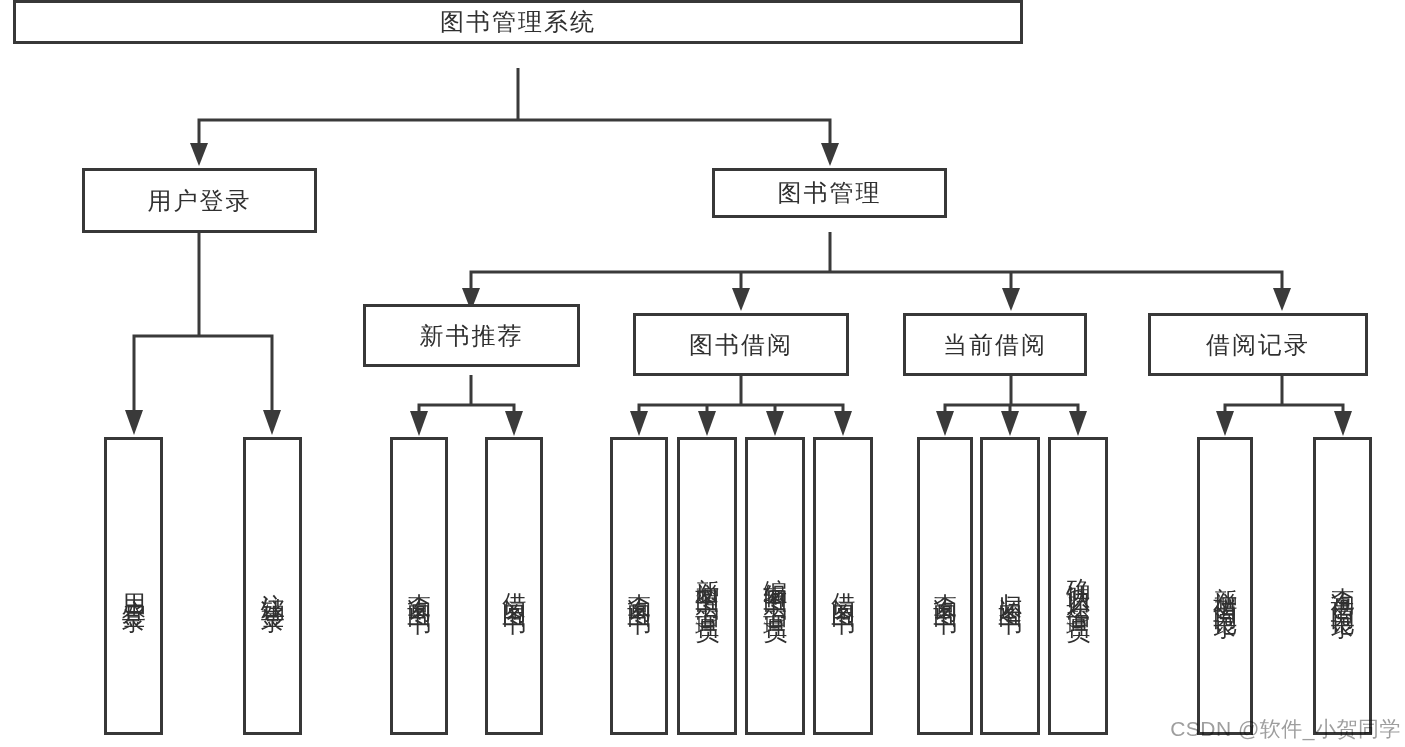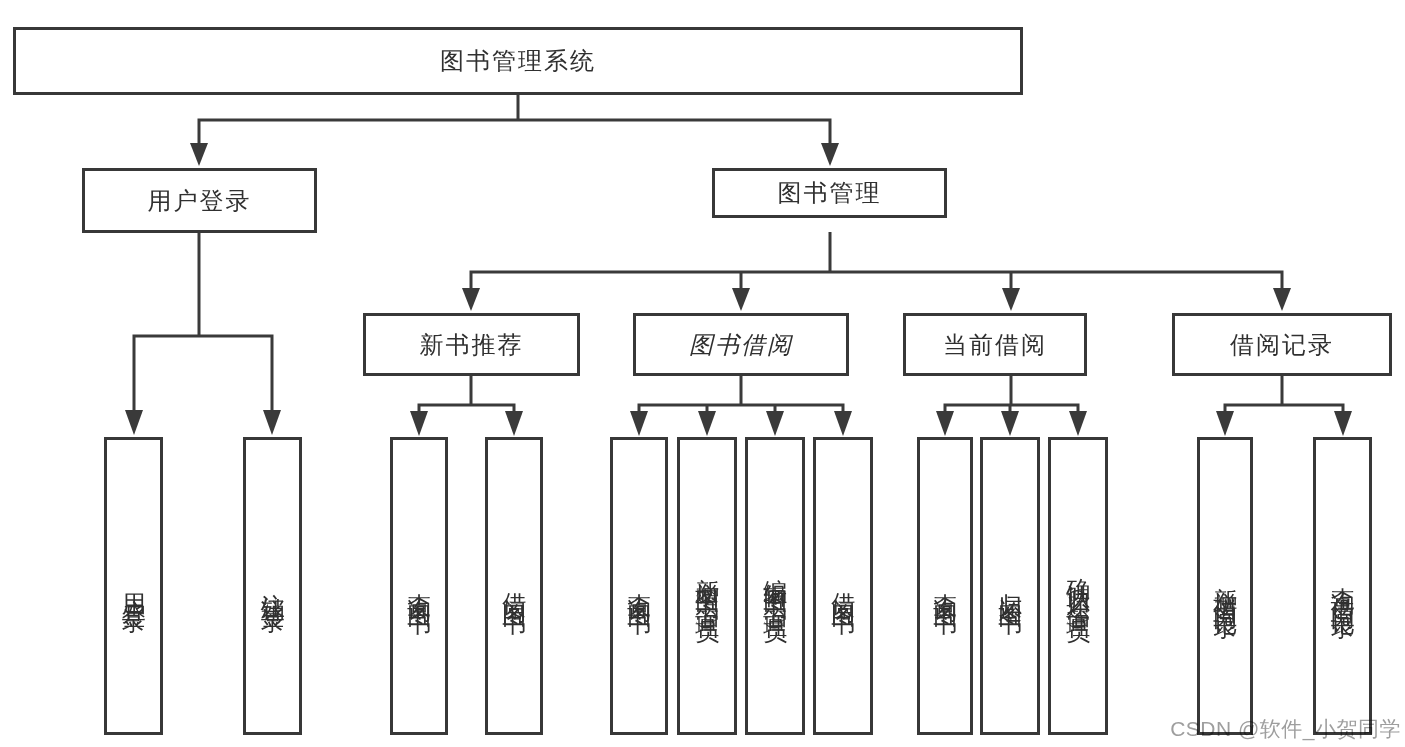--- a/index.html
+++ b/index.html
@@ -16,27 +16,27 @@
     display:flex; align-items:center; justify-content:center;
   }
   .box .lbl {
     color:var(--c-text,#303030); font-size:24px; letter-spacing:2px; white-space:nowrap;
   }
   .vbox .lbl {
     writing-mode:vertical-rl; text-orientation:mixed;
     font-size:24px; letter-spacing:6px; white-space:normal; line-height:1.1;
   }
   
-  .n-root           { left:13px;  top:27px;  width:1010px; height:68px; }
+  .n-root           { left:13px;  top:0;  width:1010px; height:44px; }
   .n-user-login     { left:82px;  top:168px; width:235px;  height:65px; }
   .n-book-mgmt      { left:712px; top:168px; width:235px;  height:50px; }
-  .n-new-book       { left:363px; top:313px; width:217px;  height:63px; }
-  .n-book-borrow    { left:633px; top:313px; width:216px;  height:63px;font-style:italic; }
+  .n-new-book       { left:363px; top:304px; width:217px;  height:63px; }
+  .n-book-borrow    { left:633px; top:313px; width:216px;  height:63px; }
   .n-current-borrow { left:903px; top:313px; width:184px;  height:63px; }
-  .n-borrow-records { left:1172px;top:313px; width:220px;  height:63px; }
+  .n-borrow-records { left:1148px;top:313px; width:220px;  height:63px; }
   .leaf { top:437px; height:298px; }
   .n-leaf-login      { left:104px;  width:59px; }
   .n-leaf-logout     { left:243px;  width:59px; }
   .n-leaf-nb-query   { left:390px;  width:58px; }
   .n-leaf-nb-borrow  { left:485px;  width:58px; }
   .n-leaf-bb-query   { left:610px;  width:58px; }
   .n-leaf-bb-add     { left:677px;  width:60px; }
   .n-leaf-bb-edit    { left:745px;  width:60px; }
   .n-leaf-bb-borrow  { left:813px;  width:60px; }
   .n-leaf-cb-query   { left:917px;  width:56px; }

